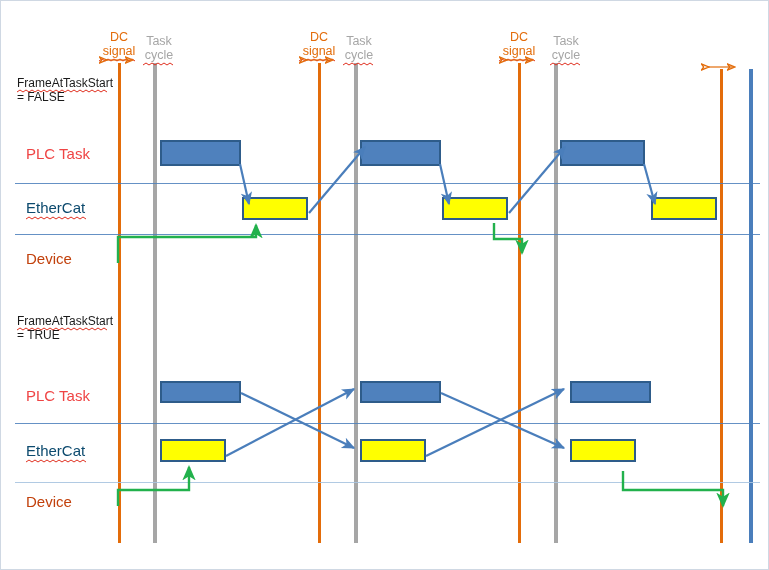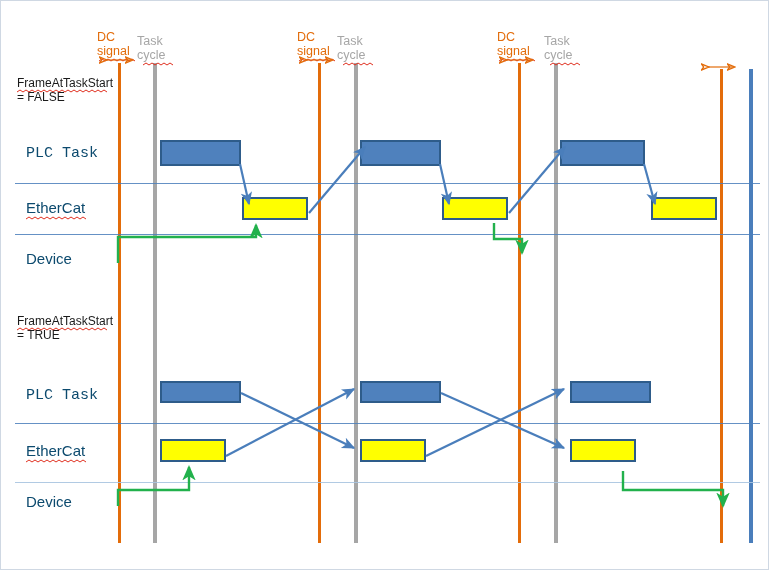--- a/index.html
+++ b/index.html
@@ -15,24 +15,24 @@
   .vline{position:absolute;}
   .vline.dc{background:#E36C0A;width:3px;}
   .vline.task{background:#A6A6A6;width:4px;}
   .vline.edge{background:#4A7EBB;width:4px;}
   .hline{position:absolute;height:1px;background:#4A7EBB;opacity:.85;}
   .hline.faint{background:#A8C4E0;opacity:.9;}
   .blk{position:absolute;box-sizing:border-box;border:2px solid #2E5C8A;}
   .blk.plc{background:#4F81BD;}
   .blk.eth{background:#FFFF00;}
   .rowlabel{position:absolute;font-size:15px;white-space:nowrap;}
-  .rowlabel.plc{color:#0c4a6e;font-family:Liberation Mono, monospace;}
+  .rowlabel.plc{color:#ef4444;}
   .rowlabel.eth{color:#0c4a6e;}
-  .rowlabel.dev{color:#0c4a6e;}
-  .colhead{position:absolute;font-size:12.5px;line-height:14px;text-align:left;white-space:nowrap;}
+  .rowlabel.dev{color:#c2410c;}
+  .colhead{position:absolute;font-size:12.5px;line-height:14px;text-align:center;white-space:nowrap;}
   .colhead.dc{color:#E36C0A;}
   .colhead.task{color:#A6A6A6;}
   .squig{display:block;height:4px;}
   .squig svg{display:block;}
   .statelabel{position:absolute;font-size:12px;line-height:14px;color:#1a1a1a;white-space:nowrap;}
   .statelabel .w{display:inline-block;position:relative;}
   .statelabel .w .squig{position:absolute;left:0;right:0;bottom:-3px;}
   svg.overlay{position:absolute;left:0;top:0;width:769px;height:570px;pointer-events:none;}
 </style>
 </head>

